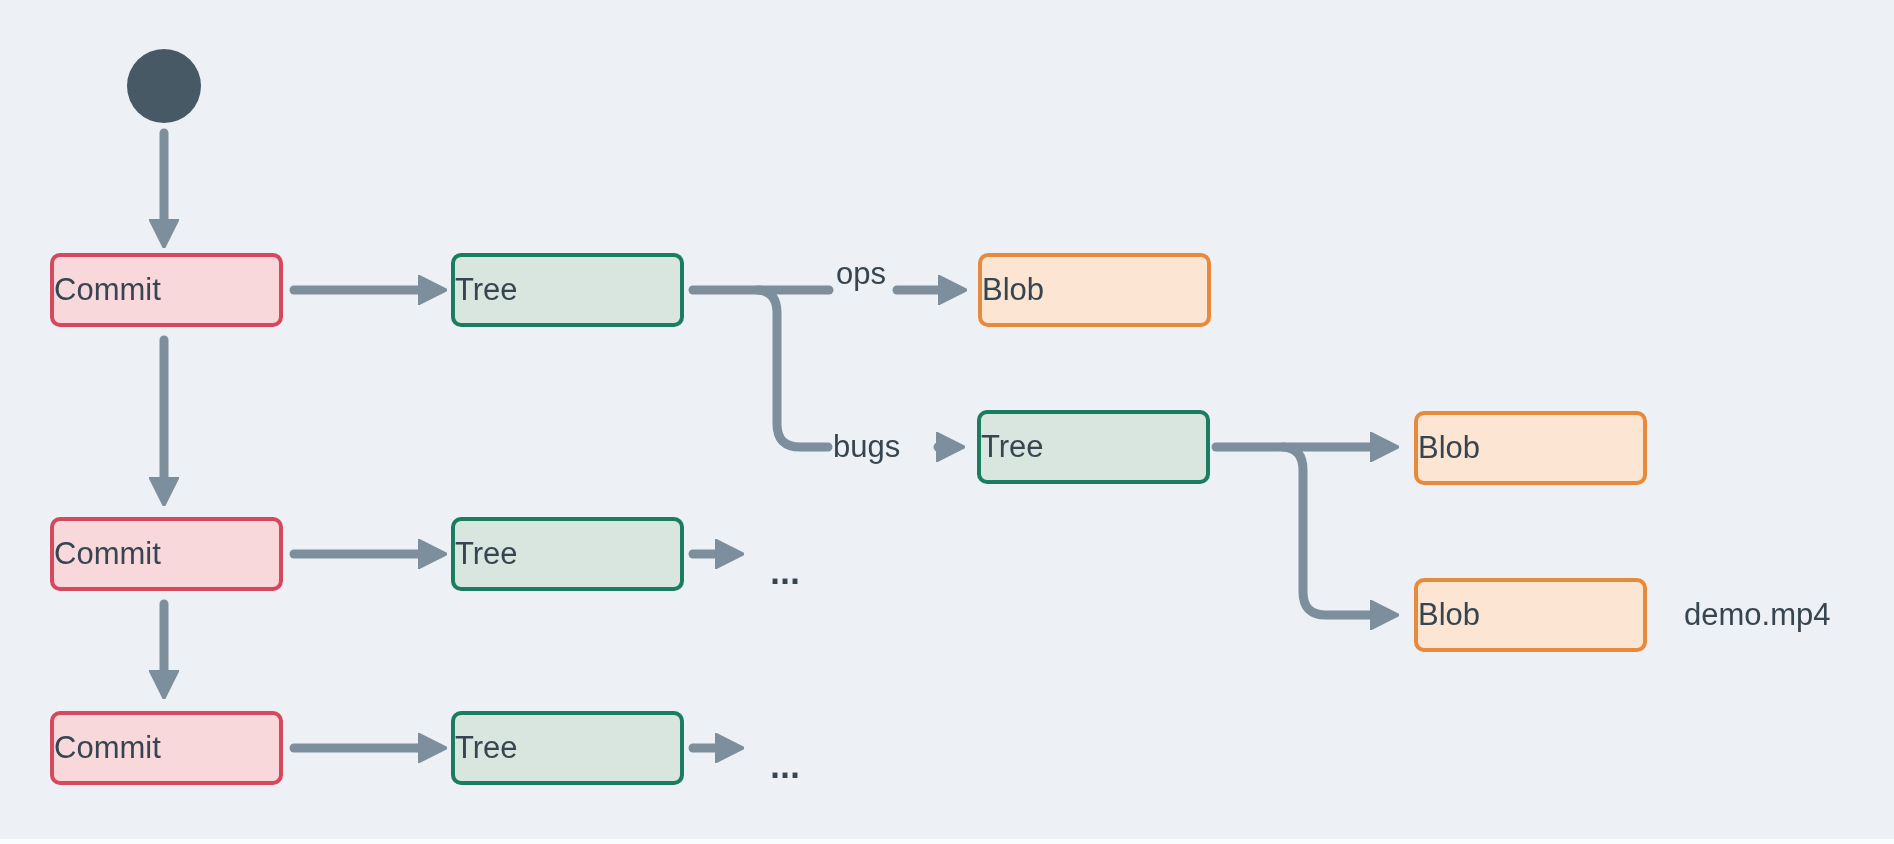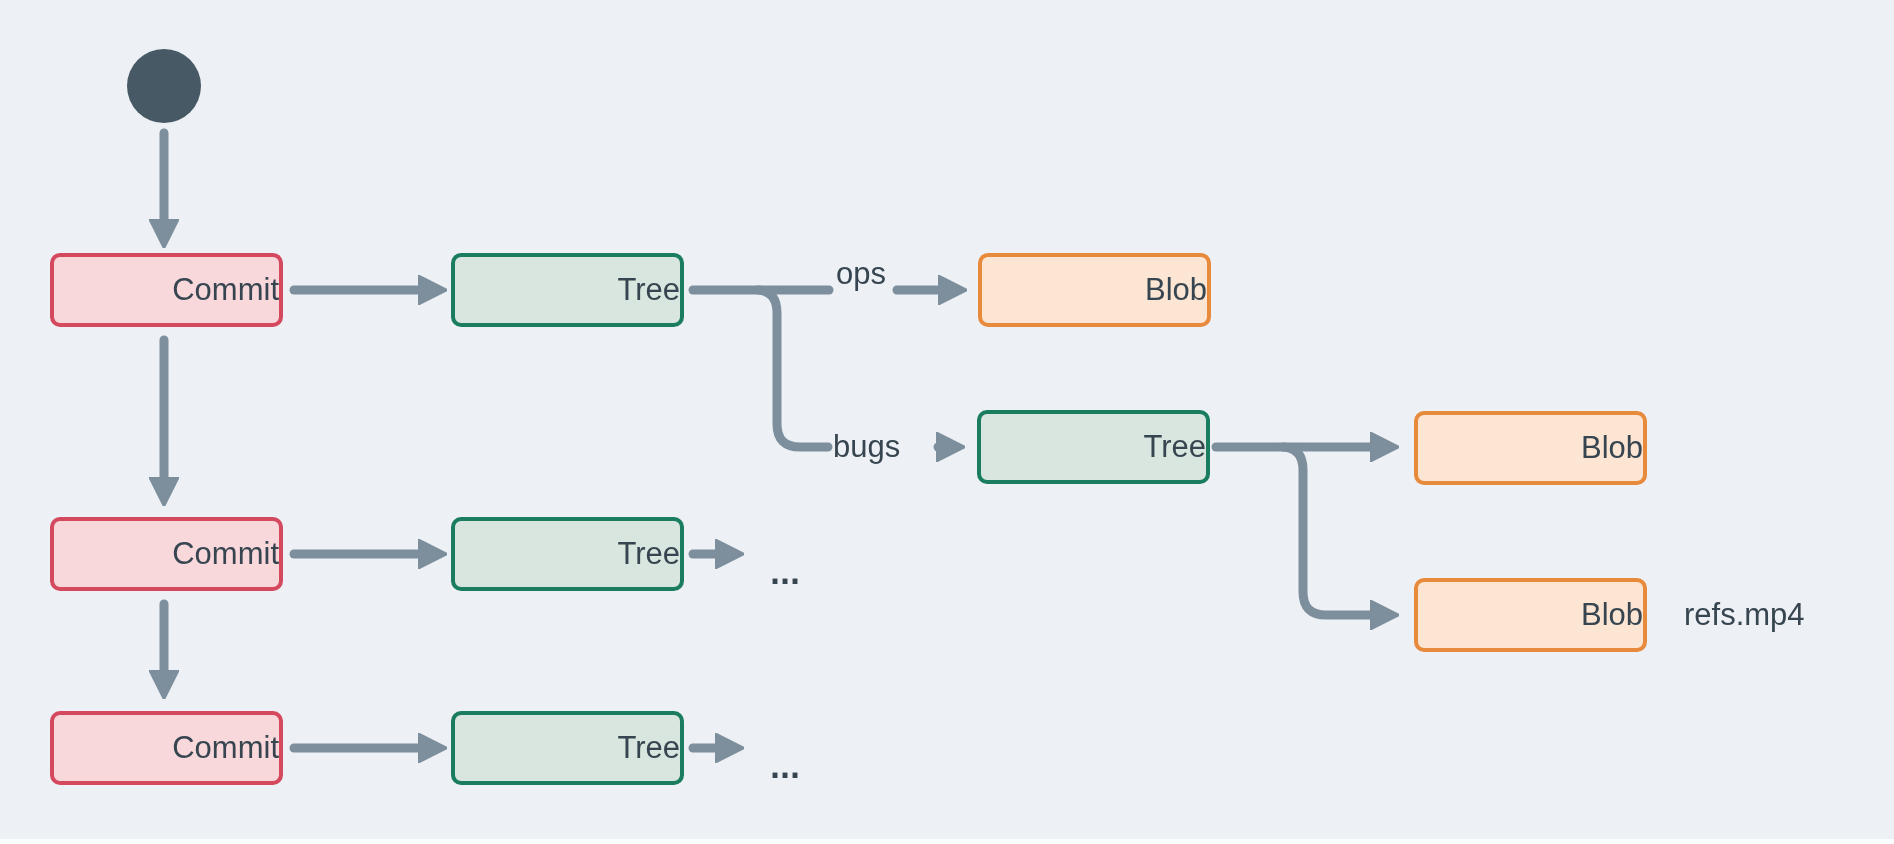--- a/index.html
+++ b/index.html
@@ -8,21 +8,21 @@
     --tree-fill:#d8e6df; --tree-border:#1b7d5f;
     --blob-fill:#fce5d3; --blob-border:#e78a3b;
   }
   *{margin:0;padding:0;box-sizing:border-box}
   html,body{width:1894px;height:844px;overflow:hidden}
   body{background:var(--bg);font-family:"Liberation Sans","DejaVu Sans",sans-serif;color:var(--text)}
   .canvas{position:relative;width:1894px;height:844px}
   .edges{position:absolute;left:0;top:0;width:1894px;height:844px}
   .edge{stroke:var(--line);stroke-width:9;fill:none;stroke-linecap:round}
   .arrowhead-shape{fill:var(--line);stroke:var(--line);stroke-width:1;stroke-linejoin:round}
-  .node{position:absolute;display:flex;align-items:center;justify-content:flex-end;
+  .node{position:absolute;display:flex;align-items:center;justify-content:flex-start;
         width:233px;height:74px;border-radius:10px;border:4px solid;
         font-size:31px;color:var(--text)}
   .commit{background:var(--commit-fill);border-color:var(--commit-border)}
   .tree{background:var(--tree-fill);border-color:var(--tree-border)}
   .blob{background:var(--blob-fill);border-color:var(--blob-border)}
   .ref-circle{position:absolute;left:127px;top:49px;width:74px;height:74px;
               border-radius:50%;background:var(--ref-fill)}
   .txt{position:absolute;display:flex;align-items:center;height:74px;
        font-size:31px;color:var(--text);white-space:nowrap}
   .ellipsis{position:absolute;font-family:"DejaVu Sans Mono","Liberation Mono",monospace;
@@ -72,21 +72,21 @@
   <div class="txt" style="left:833px;top:410px">bugs</div>
   <div class="node tree" style="left:977px;top:410px">
     <span>Tree</span>
   </div>
   <div class="node blob" style="left:1414px;top:411px">
     <span>Blob</span>
   </div>
   <div class="node blob" style="left:1414px;top:578px">
     <span>Blob</span>
   </div>
-  <div class="txt" style="left:1684px;top:578px">refs.mp4</div>
+  <div class="txt" style="left:1684px;top:578px">demo.mp4</div>
 
   <div class="node commit" style="left:50px;top:517px">
     <span>Commit</span>
   </div>
   <div class="node tree" style="left:451px;top:517px">
     <span>Tree</span>
   </div>
   <div class="ellipsis" style="left:766px;top:559px">...</div>
 
   <div class="node commit" style="left:50px;top:711px">

